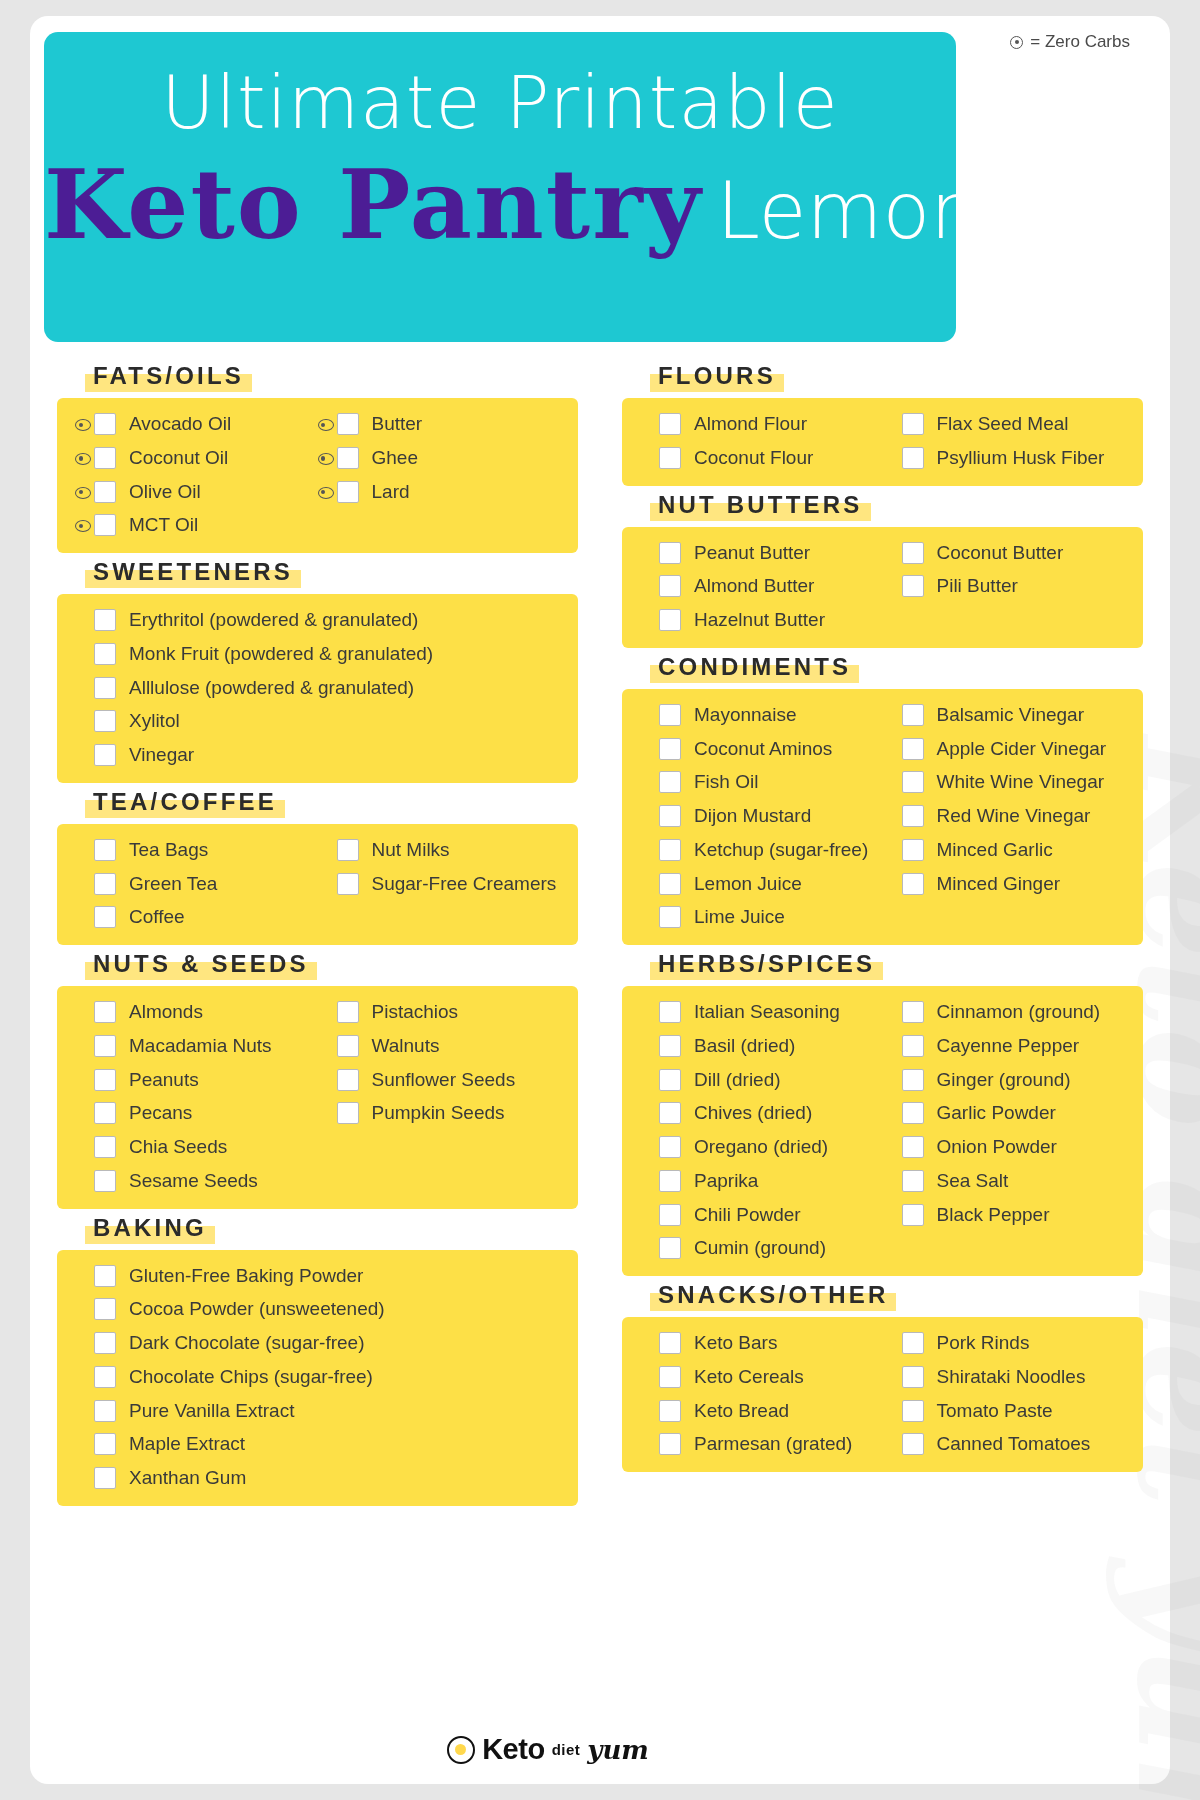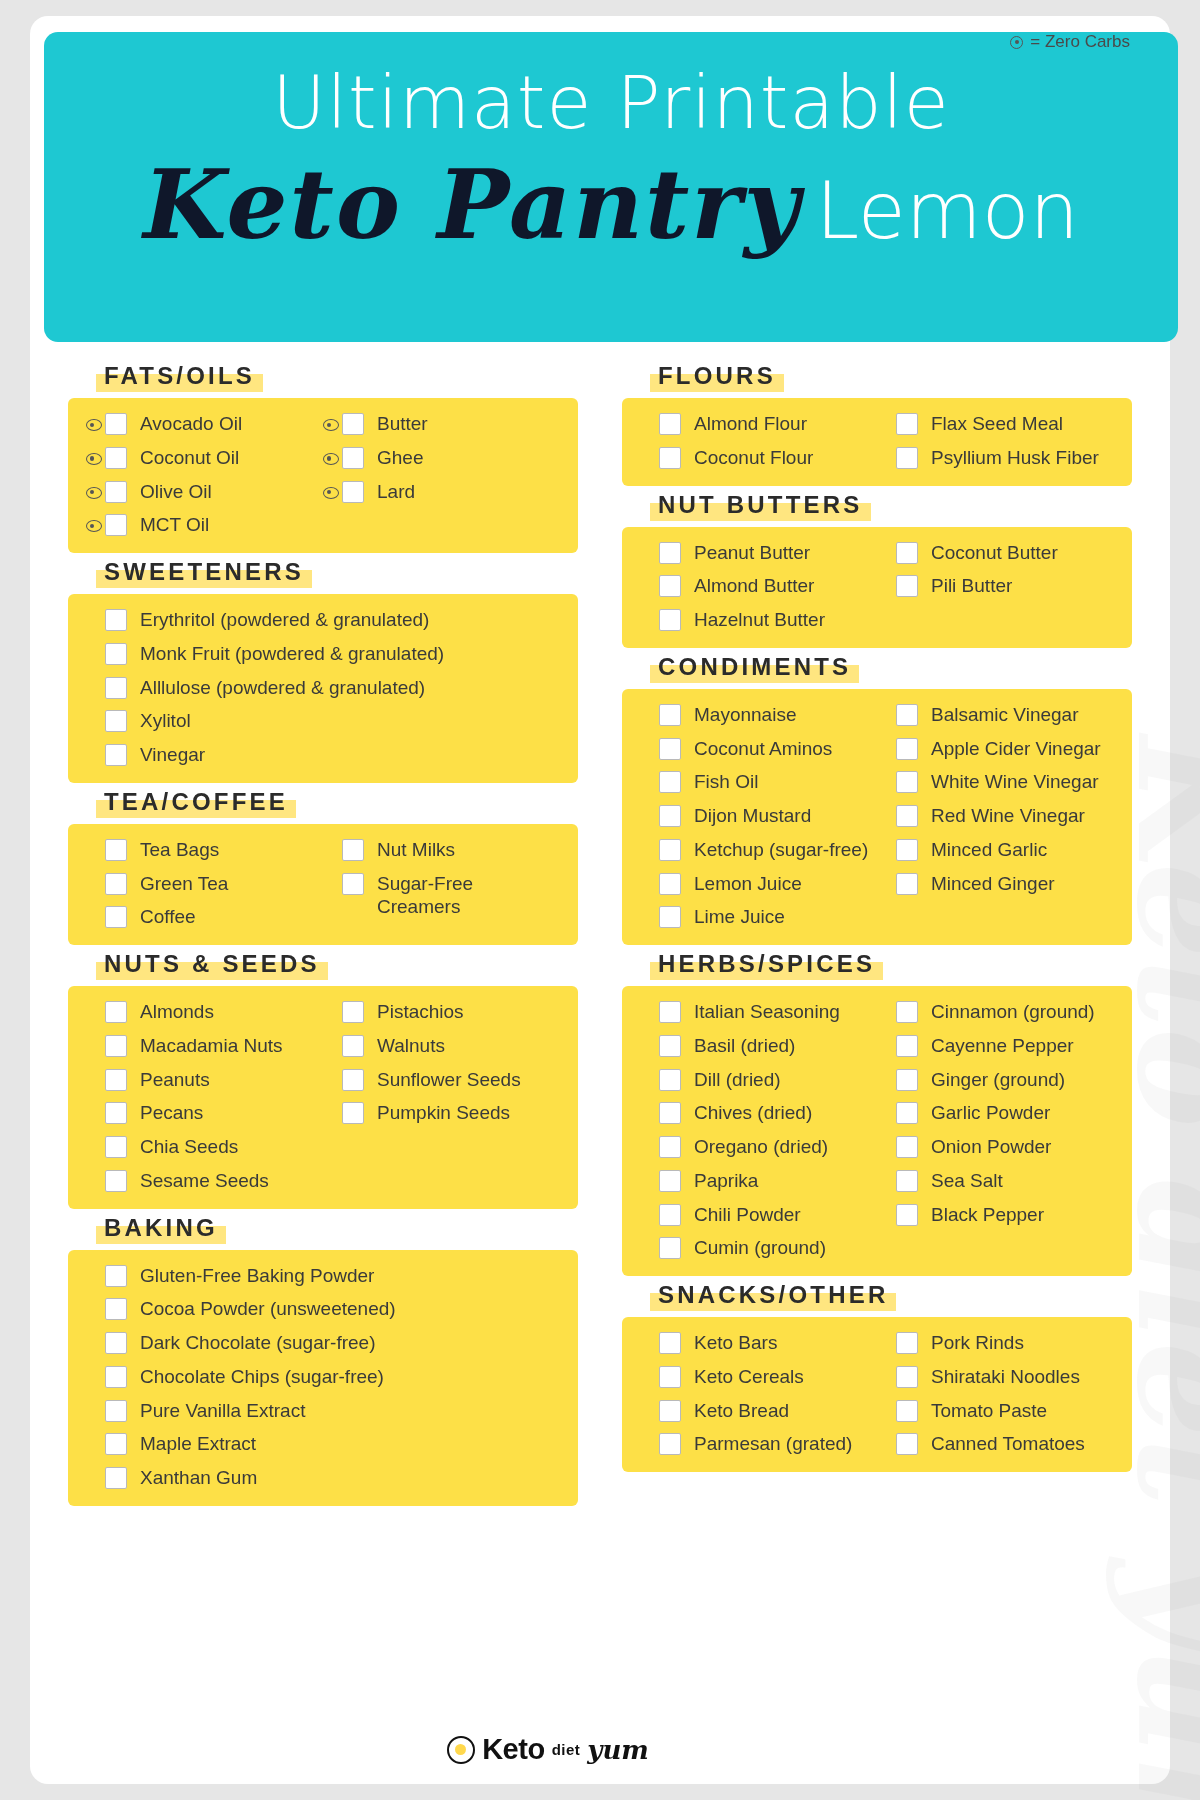--- a/index.html
+++ b/index.html
@@ -18,21 +18,21 @@
     width: 1140px;
     height: 1768px;
     background: #ffffff;
     border-radius: 18px;
   }
   
   .header {
     position: absolute;
     left: 14px;
     top: 16px;
-    width: 1134px;
+    width: 912px;
     height: 310px;
     background: #1ec8d2;
     border-radius: 14px;
     text-align: center;
     overflow: hidden;
   }
   .header .line1 {
     margin-top: 34px;
     font-family: "DejaVu Sans", sans-serif;
     font-weight: 300;
@@ -41,24 +41,23 @@
     letter-spacing: 1px;
     line-height: 1;
   }
   .header .line2 {
     margin-top: 18px;
     line-height: 1;
     white-space: nowrap;
   }
   .header .script {
     font-family: "DejaVu Serif", serif;
-    font-style: italic;
     font-weight: bold;
     font-size: 96px;
-    color: #0f172a;
+    color: #4c1d95;
     letter-spacing: 2px;
   }
   .header .list {
     font-family: "DejaVu Sans", sans-serif;
     font-weight: 300;
     font-size: 78px;
     color: #ffffff;
     margin-left: 14px;
   }
 
@@ -82,21 +81,21 @@
   }
 
   
   .columns {
     position: absolute;
     left: 0;
     top: 345px;
     width: 1140px;
     display: flex;
     gap: 44px;
-    padding: 0 38px;
+    padding: 0 27px;
   }
   .col { width: 530px; }
 
   .zero-legend {
     position: absolute;
     right: 40px;
     top: 16px;
     font-size: 17px;
     color: #4a4a4a;
     display: flex;

